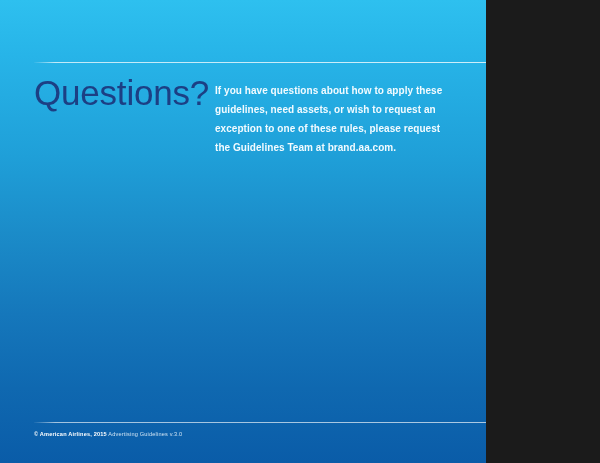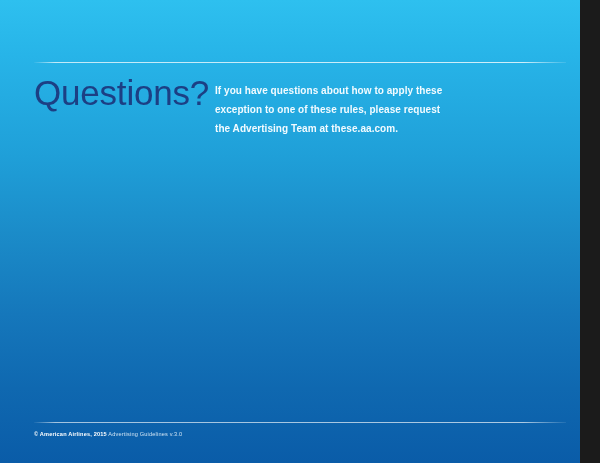--- a/index.html
+++ b/index.html
@@ -3,21 +3,21 @@
 <meta charset="utf-8">
 <style>
   html, body {
     margin: 0;
     padding: 0;
     background: #1b1b1b;
   }
 
   #slide {
     position: relative;
-    width: 580px;
+    width: 486px;
     height: 463px;
     overflow: hidden;
     font-family: "Liberation Sans", sans-serif;
     background: linear-gradient(180deg,
         #2ec0ef 0%,
         #27b4e8 12%,
         #1f9fd8 34%,
         #1b8cc9 50%,
         #1577bb 68%,
         #0f68b0 84%,
@@ -106,22 +106,23 @@
 <body>
 
 <div id="slide">
 
   <hr class="rule rule-top">
 
   <div class="headline">Questions?</div>
 
   <div class="body-copy">
     <p>If you have questions about how to apply these</p>
+    <p>guidelines, need assets, or wish to request an</p>
     <p>exception to one of these rules, please request</p>
-    <p>the Advertising Team at these.aa.com.</p>
+    <p>the Guidelines Team at brand.aa.com.</p>
   </div>
 
   <hr class="rule rule-bottom">
 
   <div class="footer">
     <span class="strong">© American Airlines, 2015</span><span class="light"> </span><span class="light">Advertising Guidelines v.3.0</span>
   </div>
 
 </div>
 

